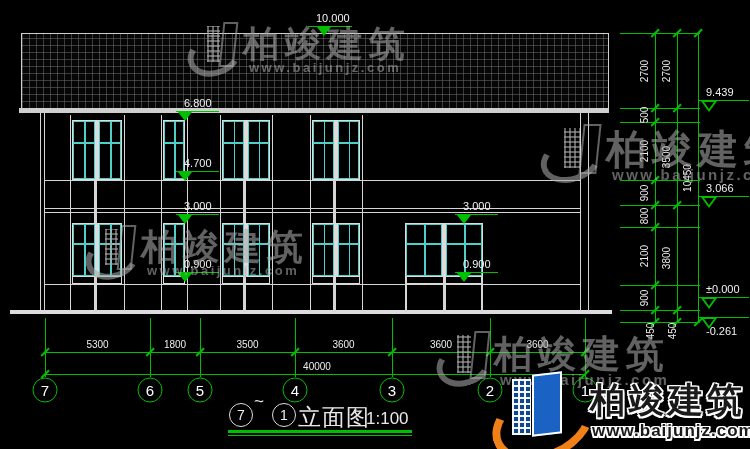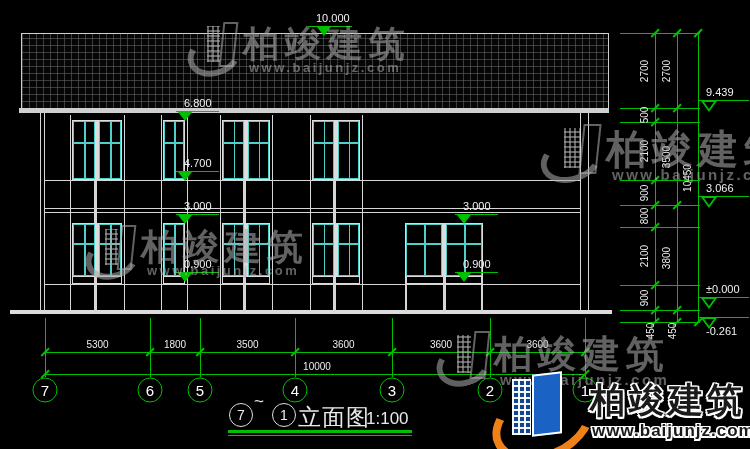--- a/index.html
+++ b/index.html
@@ -296,21 +296,21 @@
       <div class="bubble" style="left: 392px; top: 390px; z-index: 25;">3</div>
       <div class="dimtxt" style="left: 441px; top: 340px; transform: translateX(-50%); z-index: 22;">3600</div>
       <div style="position: absolute; left: 490px; top: 318px; width: 1px; height: 59px; background: var(--green); z-index: 18;"></div>
       <div class="tick" style="left: 490px; top: 352px; z-index: 19;"></div>
       <div class="bubble" style="left: 490px; top: 390px; z-index: 25;">2</div>
       <div class="dimtxt" style="left: 537.5px; top: 340px; transform: translateX(-50%); z-index: 22;">3600</div>
       <div style="position: absolute; left: 585px; top: 318px; width: 1px; height: 59px; background: var(--green); z-index: 18;"></div>
       <div class="tick" style="left: 585px; top: 352px; z-index: 19;"></div>
       <div class="tick" style="left: 585px; top: 374px; z-index: 19;"></div>
       <div class="bubble" style="left: 585px; top: 390px; z-index: 25;">1</div>
-      <div class="dimtxt" style="left: 317px; top: 362px; transform: translateX(-50%); z-index: 22;">10000</div>
+      <div class="dimtxt" style="left: 317px; top: 362px; transform: translateX(-50%); z-index: 22;">40000</div>
       <div class="wm-box" style="left: 187px; top: 20px;">
         <div style="position: absolute; left: 0px; top: 2px; width: 52px; height: 56px;">
           <div class="wm-arc" style="left:0;top:12.6px;width:41.6px;height:28.8px;"></div>
           <div class="wm-b1" style="left:19.76px;top:4px;width:13.52px;height:36px;"></div>
           <div class="wm-b2" style="left:34.32px;top:0;width:11.44px;height:41.4px;"></div>
         </div>
         <div class="wm-chars" style="left: 56px; top: 0px; font-size: 36px;">柏竣建筑</div>
         <div class="wm-url" style="left: 62px; top: 40px; font-size: 13px;">www.baijunjz.com</div>
       </div>
       <div class="wm-box" style="left: 540px; top: 122px;">

